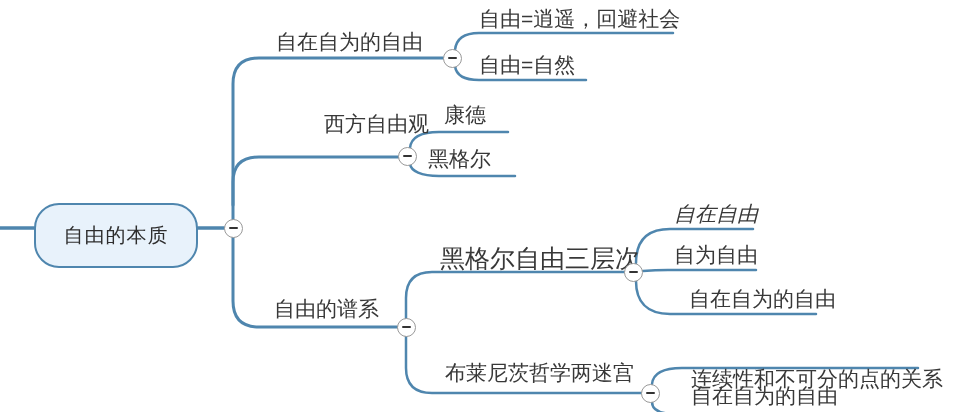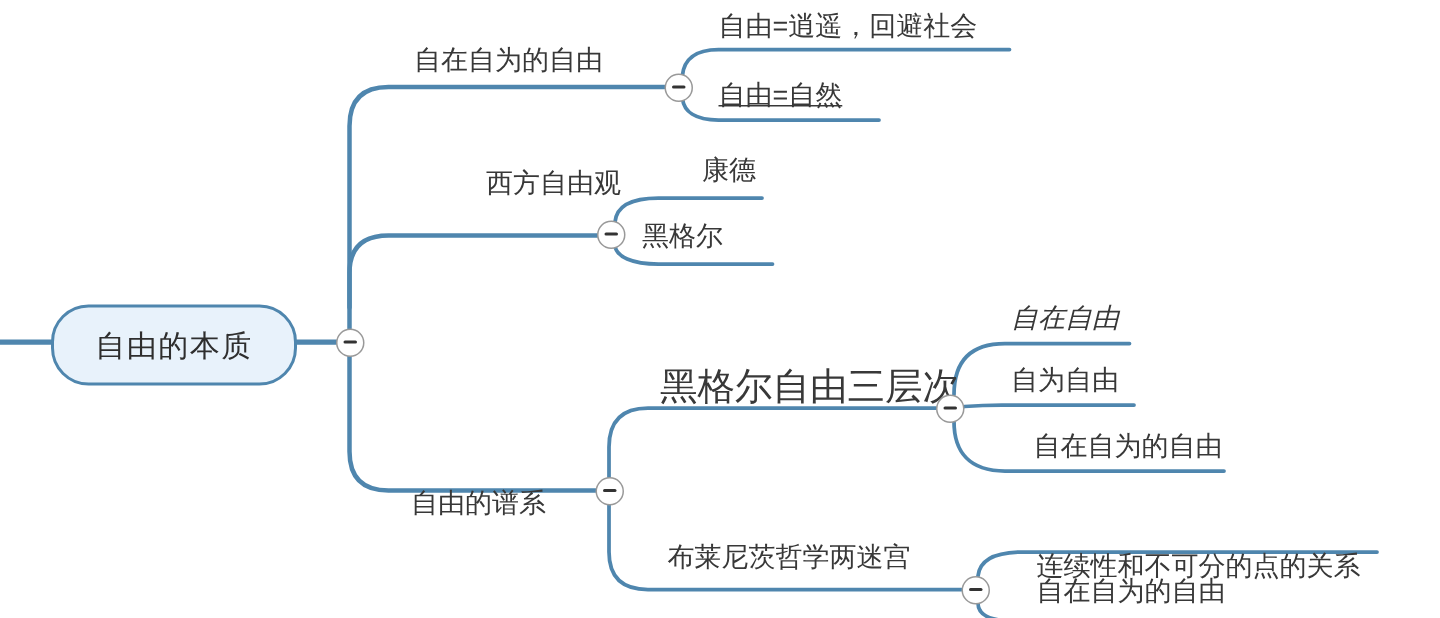--- a/index.html
+++ b/index.html
@@ -16,37 +16,37 @@
   .stage{
     position:relative;width:960px;height:412px;background:#ffffff;
     overflow:hidden;font-family:"Liberation Sans",sans-serif;
   }
   svg.links{position:absolute;left:0;top:0;}
   path.link{fill:none;stroke:var(--line);stroke-linecap:round;}
   path.w35{stroke-width:3.5px;}
   path.w30{stroke-width:3px;}
   path.w25{stroke-width:2.5px;}
   .root-node{
-    position:absolute;left:34px;top:203px;width:164px;height:54px;
+    position:absolute;left:34px;top:203px;width:164px;height:65px;
     box-sizing:border-box;border:2.5px solid var(--root-border);
     border-radius:25px;background:var(--root-fill);
     display:flex;align-items:center;justify-content:center;
     font-size:20px;color:var(--root-text);letter-spacing:1px;
   }
   .label{
     position:absolute;white-space:nowrap;color:var(--text);
-    font-size:18px;line-height:1.15;
+    font-size:21px;line-height:1.15;
   }
   .lbl-t1 {left:276px;top:30px;}
   .lbl-t1a{left:479px;top:7px;}
-  .lbl-t1b{left:479px;top:53px;text-decoration:underline;}
+  .lbl-t1b{left:479px;top:53px;}
   .lbl-t2 {left:276px;top:112px;margin-left:48px;}
-  .lbl-t2a{left:468px;top:103px;}
+  .lbl-t2a{left:444px;top:103px;}
   .lbl-t2b{left:428px;top:147px;}
-  .lbl-t3 {left:274px;top:297px;margin-top:28px;}
+  .lbl-t3 {left:274px;top:297px;}
   .lbl-t3a{left:440px;top:244px;font-size:25px;}
   .lbl-t3b{left:445px;top:361px;}
   .lbl-s1 {left:674px;top:202px;font-style:italic;}
   .lbl-s2 {left:674px;top:243px;text-align:center;}
   .lbl-s3 {left:676px;top:287px;margin-left:13px;}
   .lbl-s4 {left:691px;top:340px;margin-top:27px;}
   .lbl-s5 {left:691px;top:384px;}
   .collapse-btn{
     position:absolute;width:19px;height:19px;border-radius:50%;
     box-sizing:border-box;background:var(--button-bg);

